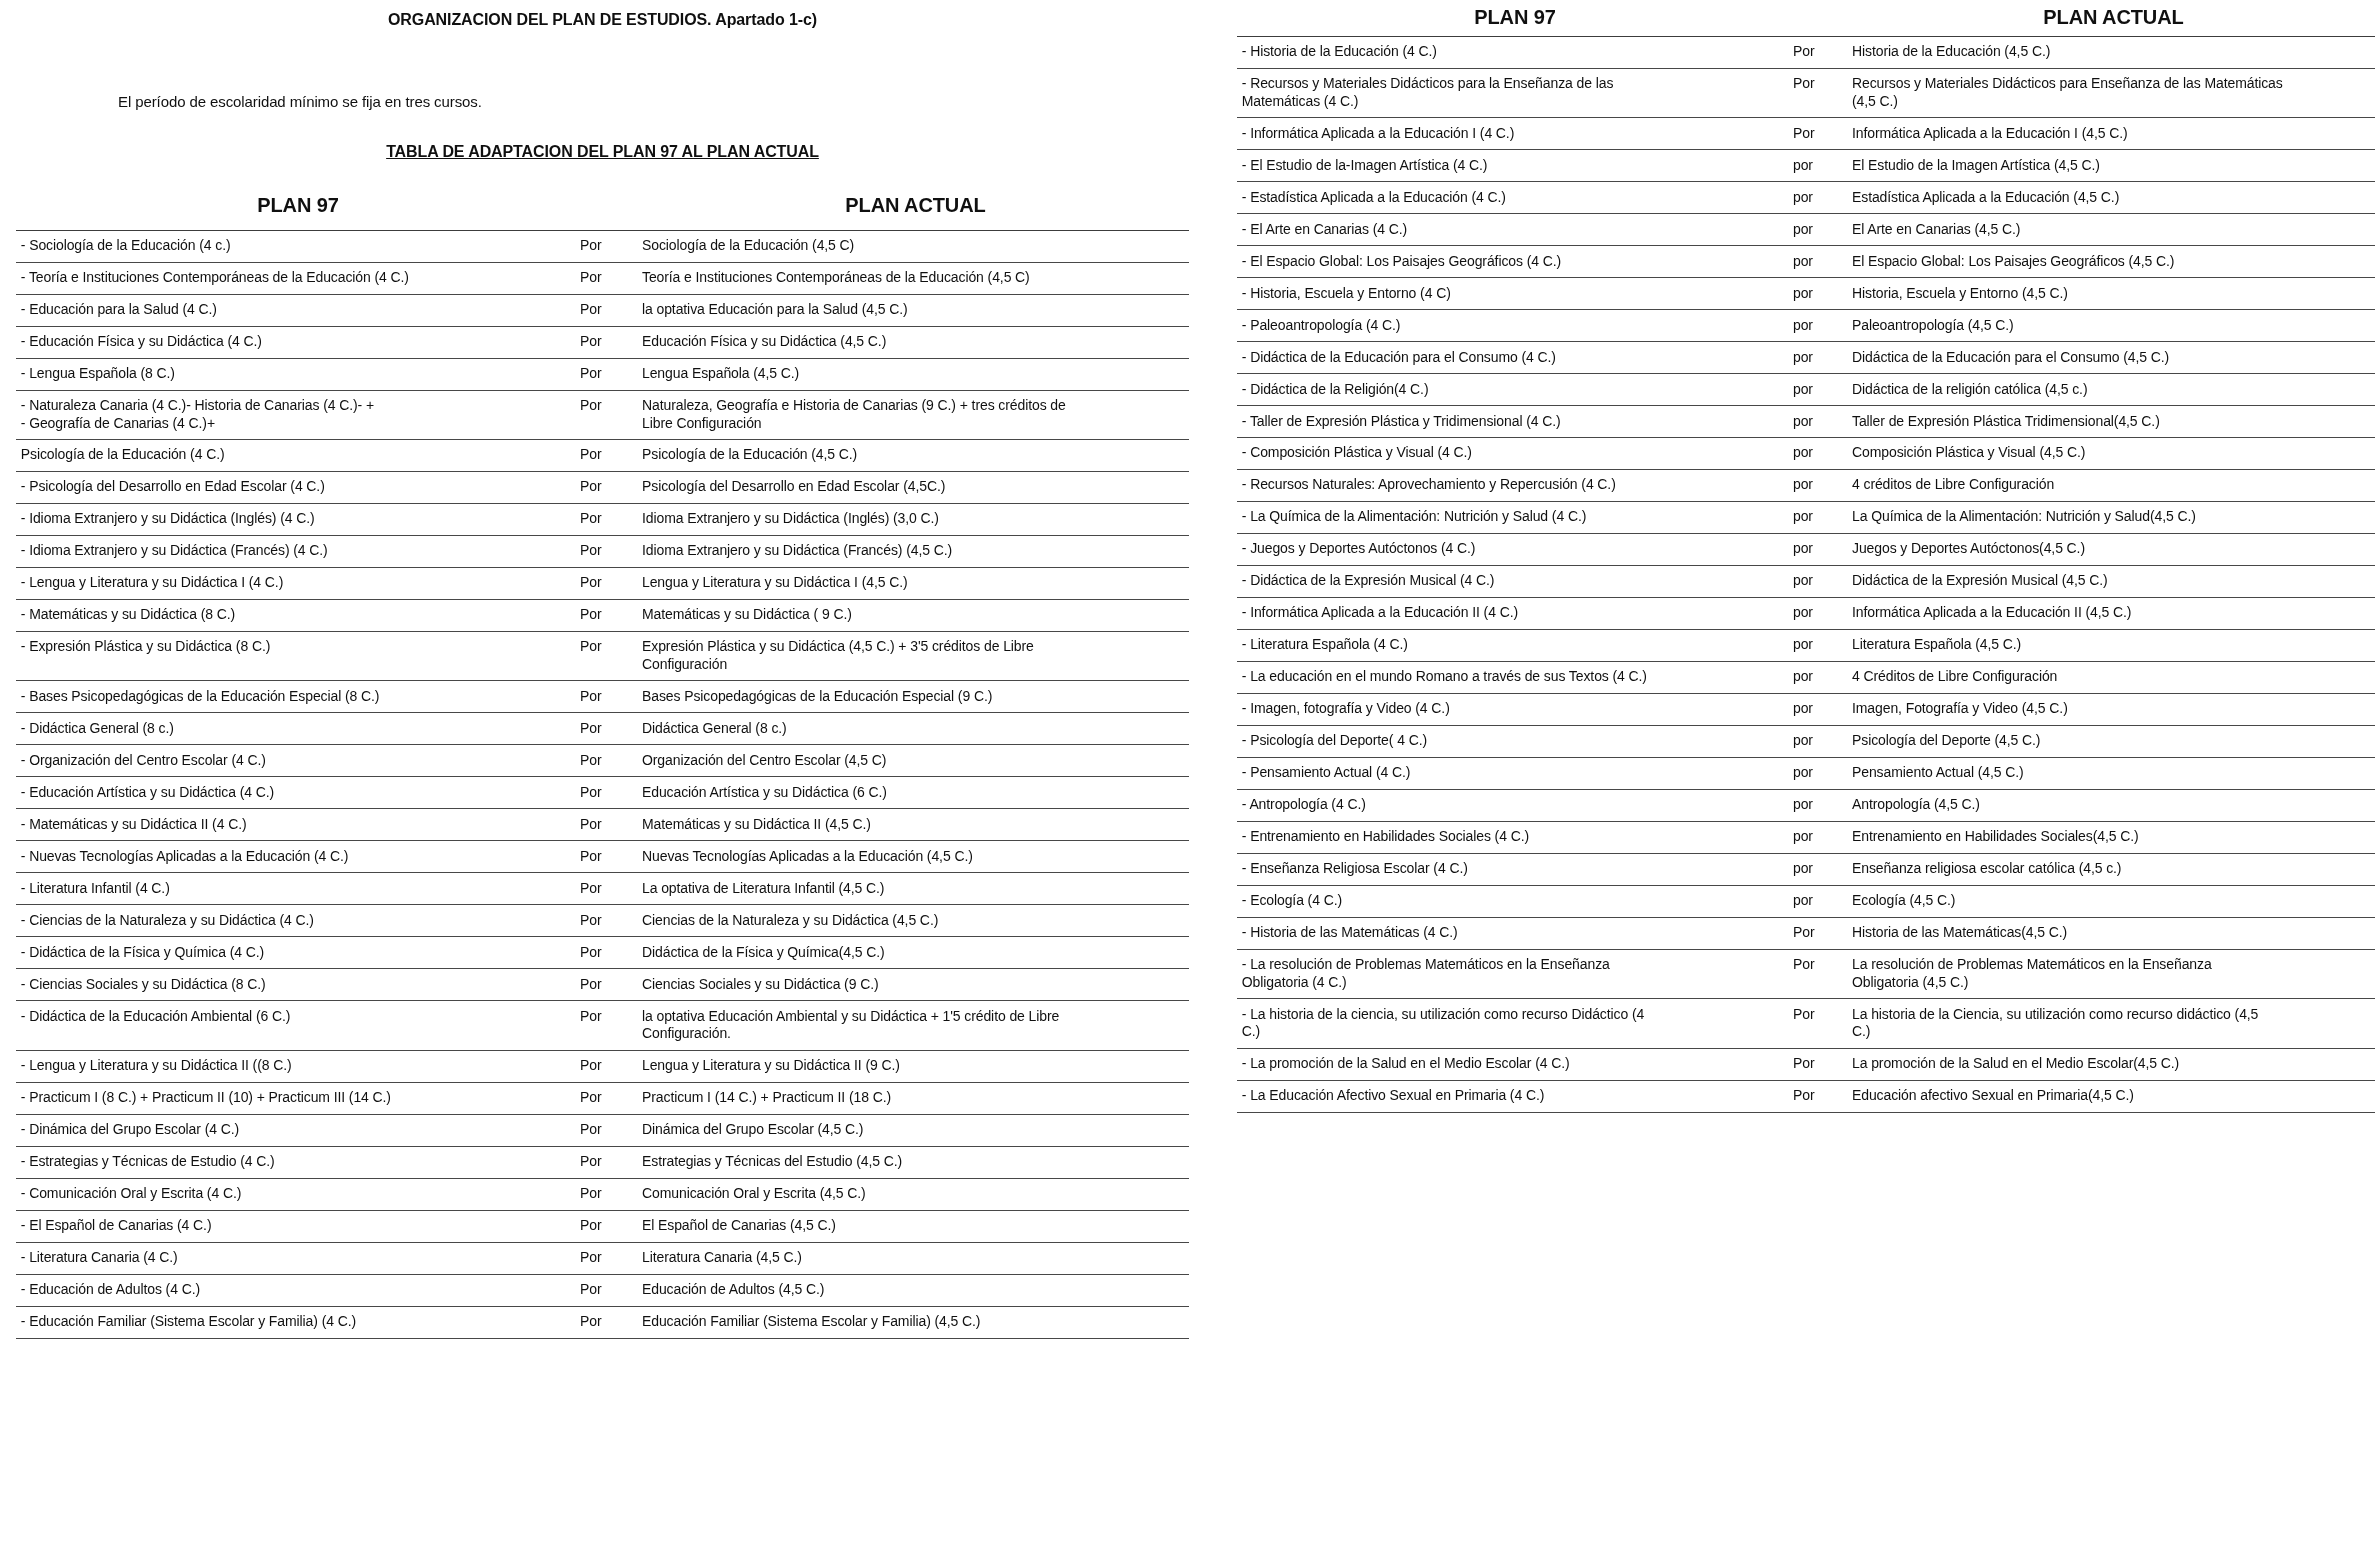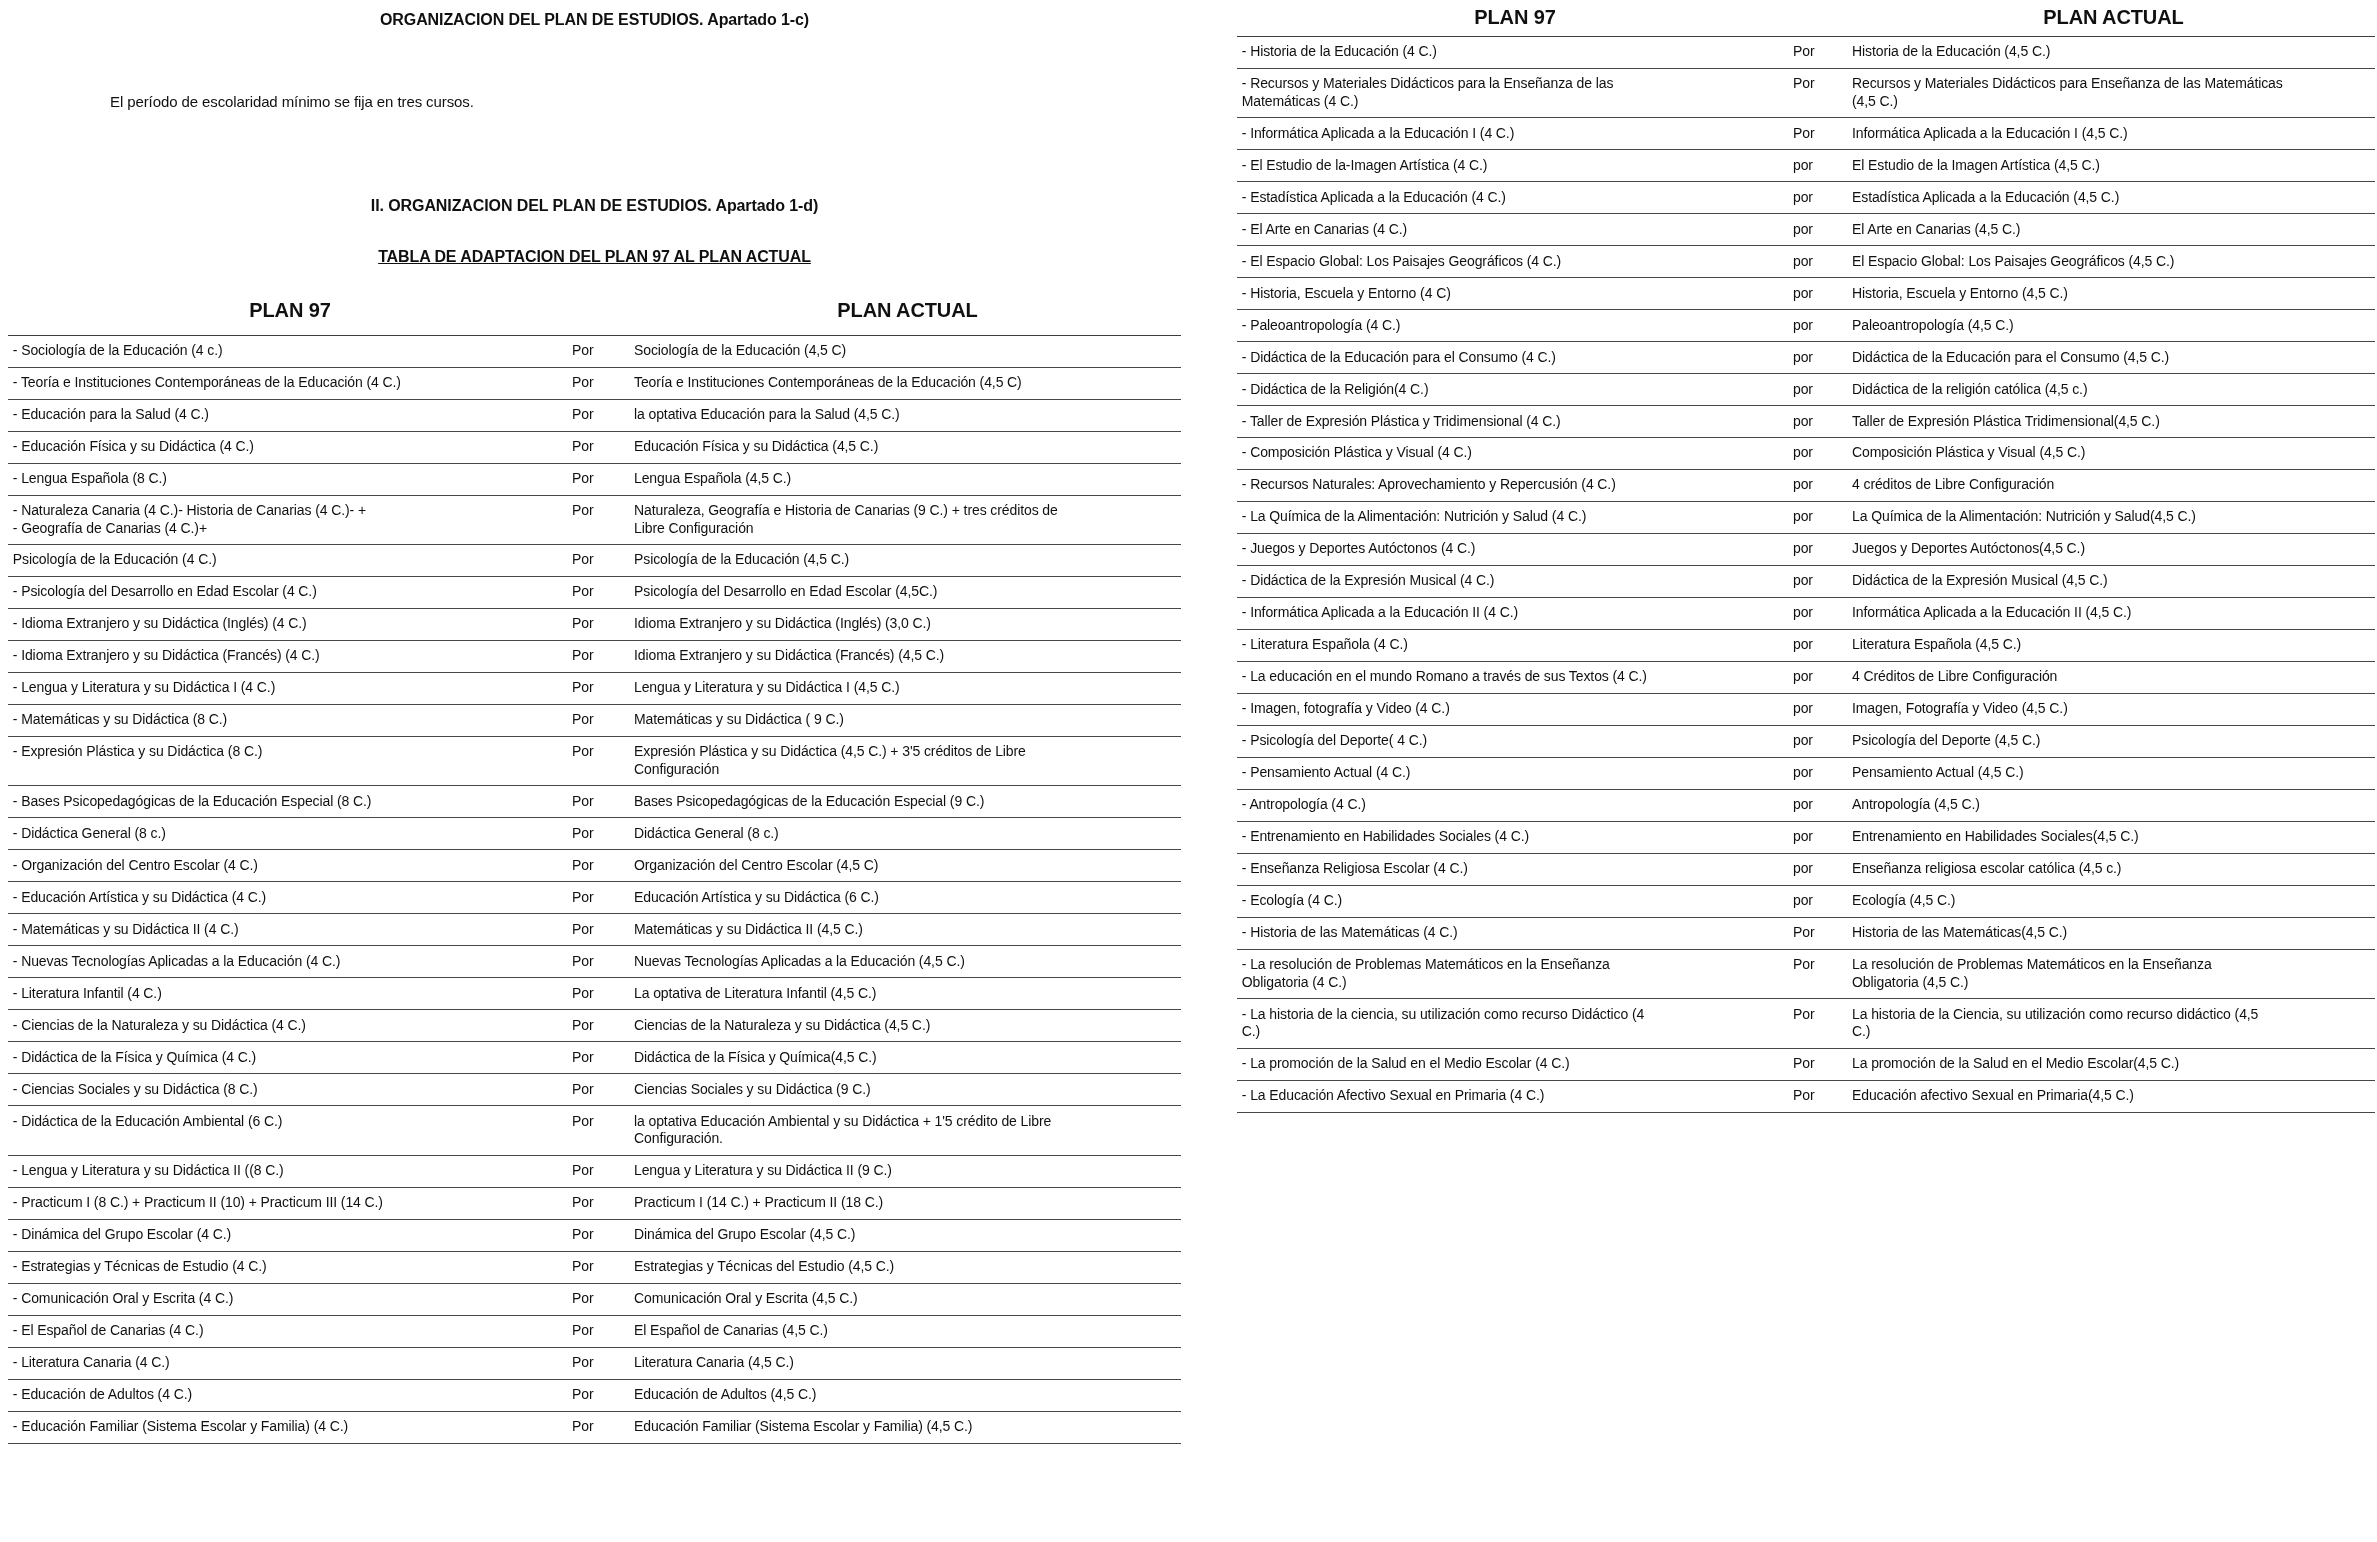--- a/index.html
+++ b/index.html
@@ -5,21 +5,21 @@
   html,body { margin:0; padding:0; background:#ffffff; }
   .sheet {
     position:relative;
     width:2377px; height:1542px;
     background:#ffffff;
     color:#101010;
     font-family:"Liberation Sans", sans-serif;
     overflow:hidden;
   }
   .page { position:absolute; top:0; }
-  .page-left  { left:8px;    width:1173px; }
+  .page-left  { left:16px;    width:1173px; }
   .page-right { left:1237px; width:1138px; }
 
   .doc-title {
     margin:0; text-align:center;
     font-size:16px; font-weight:700; letter-spacing:-0.1px;
   }
   .title-1c   { margin-top:11px; }
   .paragraph  { margin:64px 0 0 102px; font-size:15px; letter-spacing:-0.1px; }
   .title-1d   { margin-top:87px; }
   .title-tabla{ margin-top:33px; text-decoration:underline; }
@@ -49,21 +49,20 @@
   .cell.con    { padding-right:0; }
 </style>
 </head>
 <body>
 
 <div class="sheet">
 
   <section class="page page-left">
     <h1 class="doc-title title-1c">ORGANIZACION DEL PLAN DE ESTUDIOS. Apartado 1-c)</h1>
     <p class="paragraph">El período de escolaridad mínimo se fija en tres cursos.</p>
-    <h2 class="doc-title title-1d">II. ORGANIZACION DEL PLAN DE ESTUDIOS. Apartado 1-d)</h2>
     <h3 class="doc-title title-tabla">TABLA DE ADAPTACION DEL PLAN 97 AL PLAN ACTUAL</h3>
     <div class="col-headers">
       <span>PLAN 97</span>
       <span></span>
       <span>PLAN ACTUAL</span>
     </div>
     <div class="tbl" id="table-left">
         <div class="row">
           <div class="cell plan97">- Sociología de la Educación (4 c.)</div>
           <div class="cell con">Por</div>

